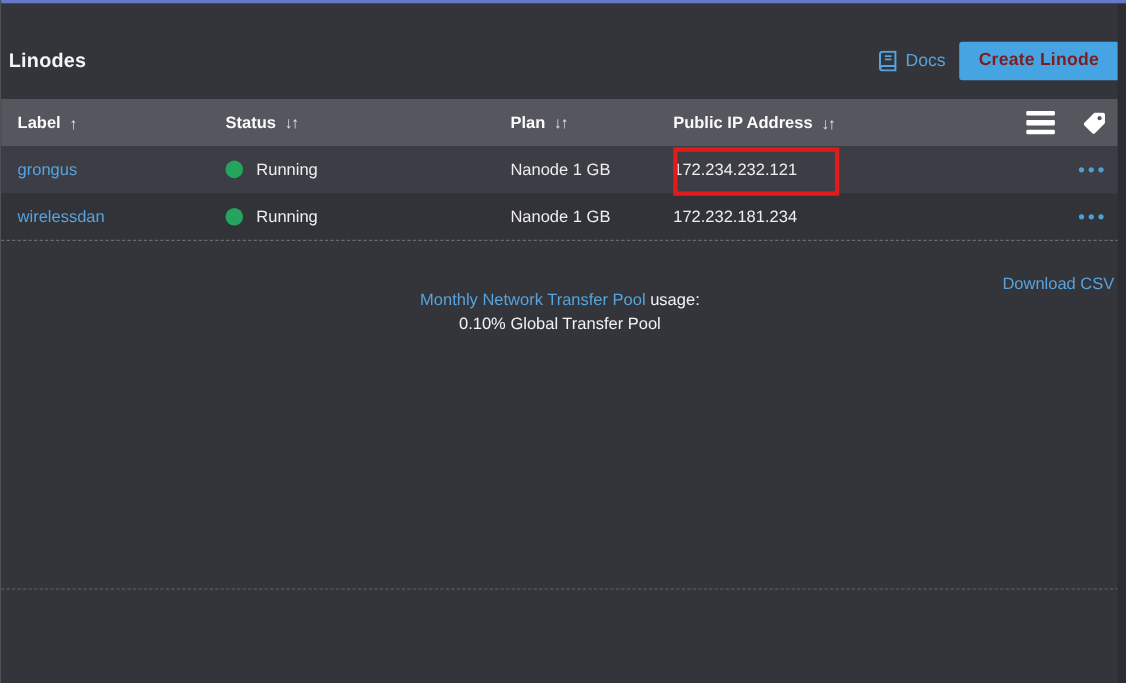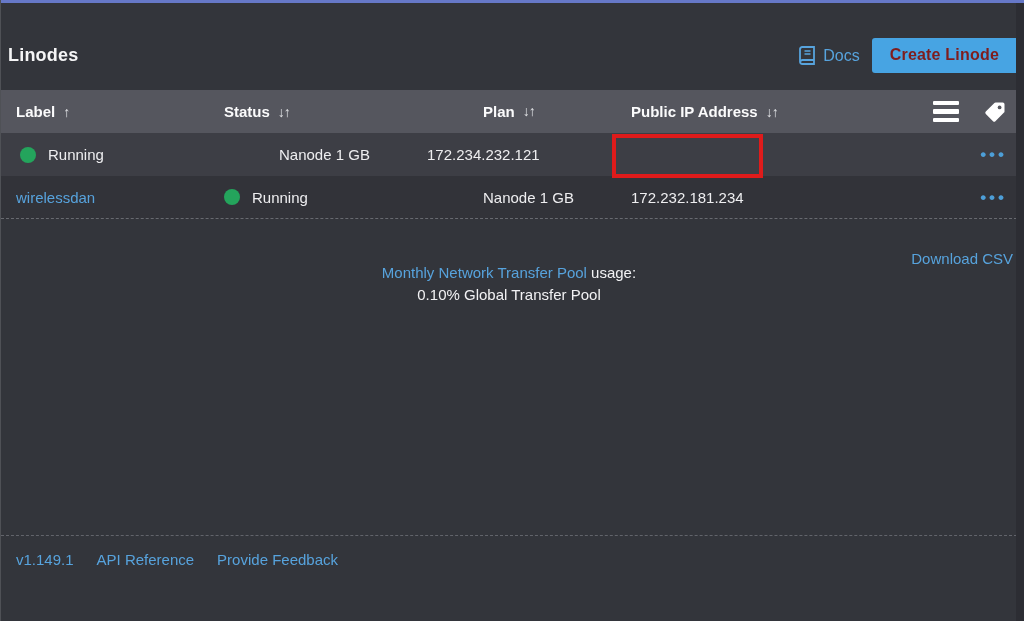--- a/index.html
+++ b/index.html
@@ -78,21 +78,21 @@
   .table-row {
     position: absolute; left: 0;
     width: 1016px; height: 43px;
     display: flex; align-items: center;
     font-size: 15px;
     color: #eeeef0;
   }
   .row-0 { top: 133px; background: #3d3e45; }
   .row-1 { top: 176px; background: #323339; border-bottom: 1px dashed rgba(170,172,180,0.45); }
   .col-label  { width: 204px; padding-left: 15px; display: flex; align-items: center; gap: 8px; }
-  .col-status { width: 259px; display: flex; align-items: center; gap: 8px; margin-left: 19px; }
+  .col-status { width: 259px; display: flex; align-items: flex-start; gap: 8px; }
   .col-plan   { width: 148px; display: flex; gap: 8px; }
   .col-ip     { flex: 1; display: flex; align-items: center; gap: 8px; }
   .col-actions{ width: 100px; display: flex; align-items: center; justify-content: flex-end; padding-right: 10px; gap: 24px; }
   .sort-glyph {
     font-weight: normal;
     font-size: 14px;
     color: #e2e3e6;
     letter-spacing: -1px;
   }
   .row-link { color: #57a3dd; cursor: pointer; text-decoration: none; }
@@ -193,20 +193,23 @@
       <span class="icon-btn">
         <svg width="24" height="24" viewBox="0 0 24 24">
           <path d="M12.6 2.5h7.2a1.7 1.7 0 0 1 1.7 1.7v7.2a1.7 1.7 0 0 1-.5 1.2l-8.6 8.6a1.7 1.7 0 0 1-2.4 0l-7.2-7.2a1.7 1.7 0 0 1 0-2.4l8.6-8.6a1.7 1.7 0 0 1 1.2-.5z" fill="#ffffff"></path>
           <circle cx="16.6" cy="7.4" r="1.9" fill="#55565e"></circle>
         </svg>
       </span>
     </div>
   </div>
 
   <div class="table-row row-0">
+    <div class="col-label">
+      <a class="row-link">grongus</a>
+    </div>
     <div class="col-status">
       <span class="status-dot"></span>
       <span>Running</span>
     </div>
     <div class="col-plan">
       <span>Nanode 1 GB</span>
     </div>
     <div class="col-ip">
       <span>172.234.232.121</span>
     </div>
@@ -237,21 +240,16 @@
   <div class="download-csv">Download CSV</div>
 
   <div class="transfer-block">
     <div>
       <span class="transfer-link">Monthly Network Transfer Pool</span><span> usage:</span>
     </div>
     <div>0.10% Global Transfer Pool</div>
   </div>
 
   <div class="footer">
-    <div class="footer-links">
-      <span>v1.149.1</span>
-      <span>API Reference</span>
-      <span>Provide Feedback</span>
-    </div>
   </div>
 
   <div class="red-annotation"></div>
 </div>
 
 </body></html>

